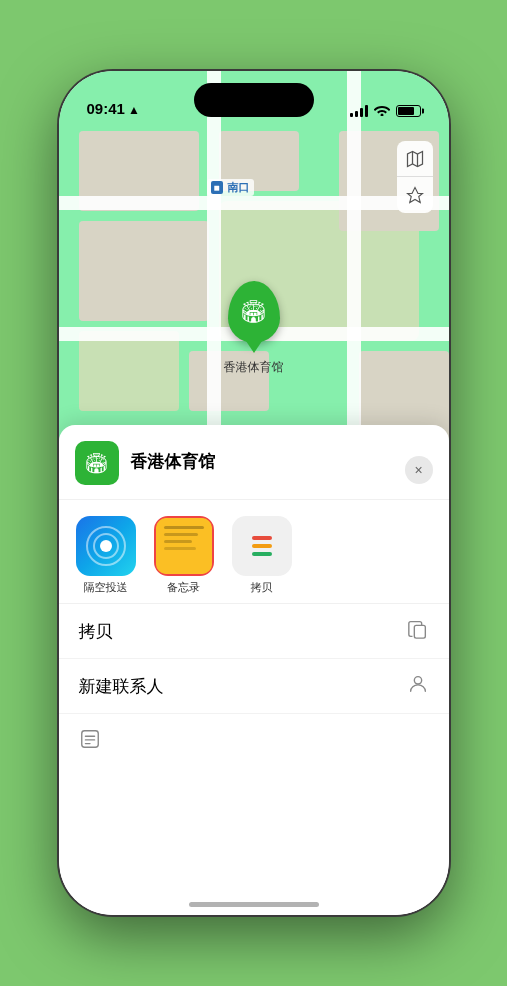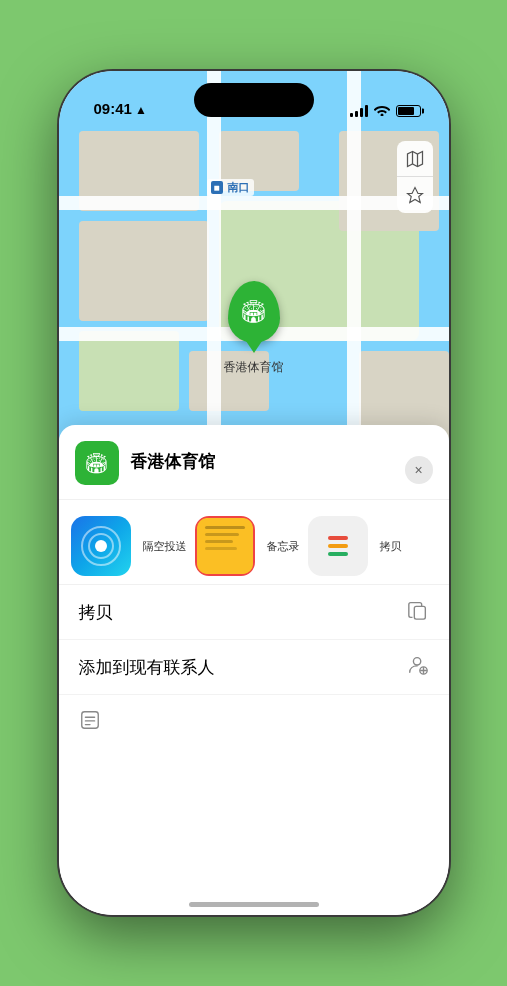--- a/index.html
+++ b/index.html
@@ -42,21 +42,21 @@
       height: 34px;
       background: #000;
       border-radius: 20px;
       z-index: 100;
     }
 
     
     .status-bar {
       position: absolute;
       top: 0;
-      left: 7px; right: 0;
+      left: 0; right: 0;
       height: 54px;
       z-index: 50;
       display: flex;
       align-items: flex-end;
       padding: 0 28px 6px;
       justify-content: space-between;
     }
 
     .status-time {
       font-size: 15px;
@@ -117,21 +117,21 @@
       width: 80%;
       background: #000;
       border-radius: 1px;
     }
 
     
     .map-area {
       position: absolute;
       top: 0; left: 0; right: 0;
       height: 480px;
-      background: #7dd3fc;
+      background: #86efac;
       overflow: hidden;
     }
 
     .map-roads {
       position: absolute;
       top: 0; left: 0; right: 0; bottom: 0;
     }
 
     .block {
       position: absolute;
@@ -303,23 +303,23 @@
     .share-row {
       display: flex;
       padding: 16px 12px 8px;
       gap: 8px;
       overflow-x: auto;
       border-bottom: 1px solid #f0f0f0;
     }
 
     .share-item {
       display: flex;
-      flex-direction: row;
-      align-items: center;
-      gap: 12px;
+      flex-direction: column;
+      align-items: center;
+      gap: 4px;
       min-width: 70px;
       cursor: pointer;
     }
 
     .share-icon-wrap {
       width: 60px;
       height: 60px;
       border-radius: 14px;
       display: flex;
       align-items: center;
@@ -550,33 +550,30 @@
         <div class="action-item">
           <span class="action-text">拷贝</span>
           <span style="color:#888;">
             <svg width="22" height="22" viewBox="0 0 24 24" fill="none">
               <rect x="8" y="8" width="12" height="14" rx="2" stroke="#888" stroke-width="1.5"></rect>
               <path d="M16 8V6a2 2 0 00-2-2H4a2 2 0 00-2 2v12a2 2 0 002 2h2" stroke="#888" stroke-width="1.5"></path>
             </svg>
           </span>
         </div>
 
-
         <div class="action-item">
-          <span class="action-text">添加到现有联系人</span>
+          <span class="action-text">新建联系人</span>
           <span>
             <svg width="22" height="22" viewBox="0 0 24 24" fill="none">
-              <circle cx="11" cy="8" r="4" stroke="#888" stroke-width="1.5"></circle>
-              <path d="M3 20c0-4 3.13-7 8-7" stroke="#888" stroke-width="1.5" stroke-linecap="round"></path>
-              <circle cx="18" cy="18" r="4" fill="none" stroke="#888" stroke-width="1.5"></circle>
-              <line x1="18" y1="15" x2="18" y2="21" stroke="#888" stroke-width="1.5" stroke-linecap="round"></line>
-              <line x1="15" y1="18" x2="21" y2="18" stroke="#888" stroke-width="1.5" stroke-linecap="round"></line>
+              <circle cx="12" cy="8" r="4" stroke="#888" stroke-width="1.5"></circle>
+              <path d="M4 20c0-4 3.58-7 8-7s8 3 8 7" stroke="#888" stroke-width="1.5" stroke-linecap="round"></path>
             </svg>
           </span>
         </div>
+
 
         <div class="action-item">
           <span>
             <svg width="22" height="22" viewBox="0 0 24 24" fill="none">
               <rect x="3" y="3" width="18" height="18" rx="3" stroke="#888" stroke-width="1.5"></rect>
               <line x1="7" y1="9" x2="17" y2="9" stroke="#888" stroke-width="1.5" stroke-linecap="round"></line>
               <line x1="7" y1="13" x2="17" y2="13" stroke="#888" stroke-width="1.5" stroke-linecap="round"></line>
               <line x1="7" y1="17" x2="12" y2="17" stroke="#888" stroke-width="1.5" stroke-linecap="round"></line>
             </svg>
           </span>

